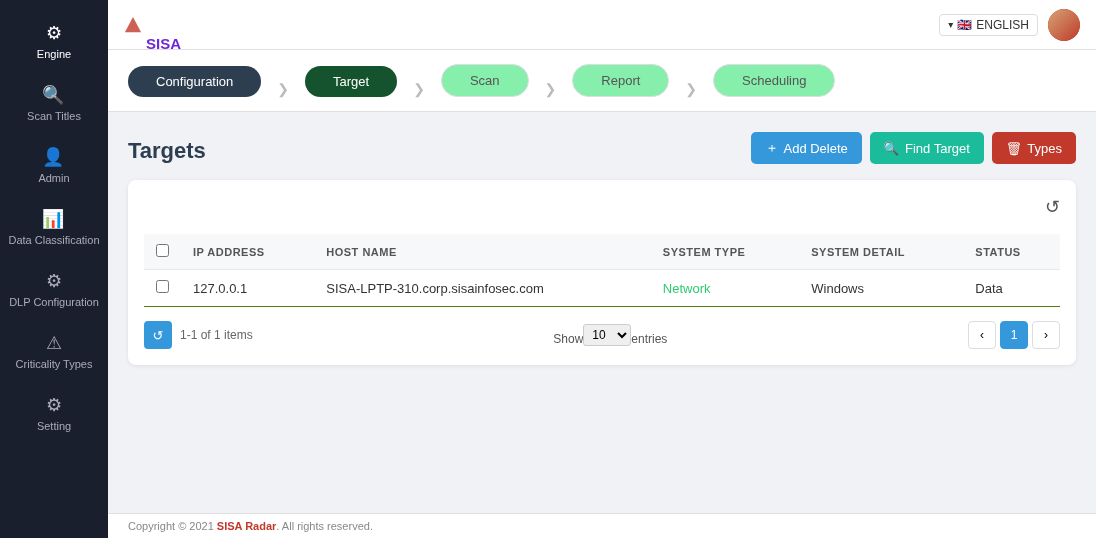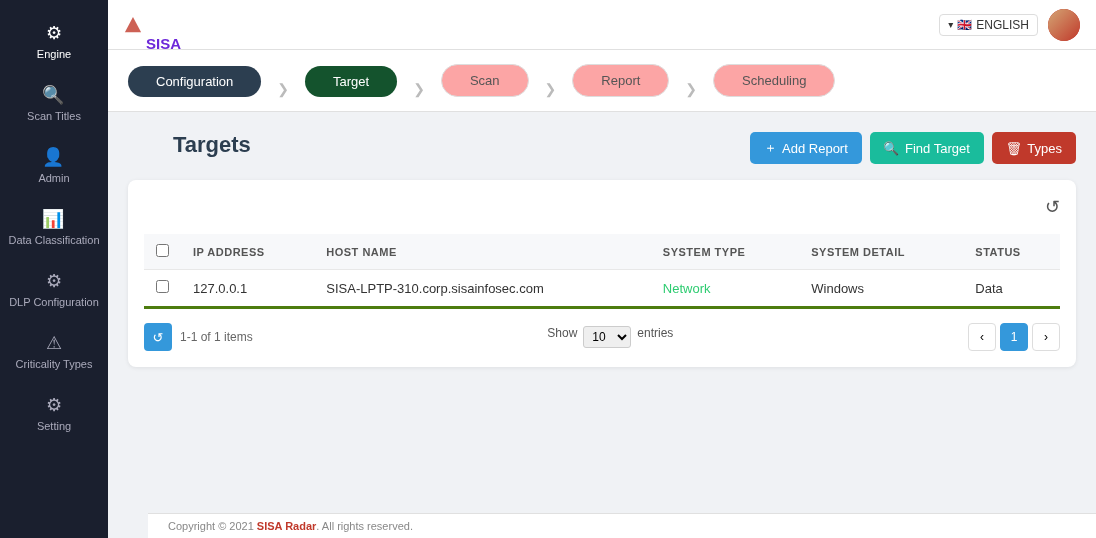--- a/index.html
+++ b/index.html
@@ -110,41 +110,40 @@
     .step-pill {
       padding: 8px 28px;
       border-radius: 25px;
       font-size: 13px;
       font-weight: 500;
       cursor: pointer;
       white-space: nowrap;
     }
     .step-pill.dark { background: #2c3e50; color: #fff; }
     .step-pill.red { background: #14532d; color: #fff; }
-    .step-pill.light { background: #fca5a5; color: #555; border: 1px solid #ddd; }
+    .step-pill.light { background: #86efac; color: #555; border: 1px solid #ddd; }
     .step-arrow {
       color: #bbb;
       font-size: 14px;
       margin: 0 4px;
     }
 
     
     .content {
       flex: 1;
       padding: 20px;
       overflow-y: auto;
     }
 
     
     .page-header {
       display: flex;
-      align-items: flex-start;
+      align-items: flex-end;
       justify-content: space-between;
       margin-bottom: 16px;
-      margin-left: 45px;
     }
     .page-title {
       font-size: 22px;
       font-weight: 600;
       color: #2c3e50;
     }
     .btn-group { display: flex; gap: 8px; }
     .btn {
       display: flex;
       align-items: center;
@@ -191,21 +190,21 @@
       font-weight: 700;
       color: #555;
       text-transform: uppercase;
       letter-spacing: 0.5px;
       border-bottom: 1px solid #e8e8e8;
     }
     td {
       padding: 10px 12px;
       font-size: 13px;
       color: #333;
-      border-bottom: 3px solid #4d7c0f;
+      border-bottom: 1px solid #4d7c0f;
     }
     .checkbox-col { width: 36px; }
     input[type="checkbox"] { cursor: pointer; }
 
     
     .table-footer {
       display: flex;
       align-items: center;
       justify-content: space-between;
       margin-top: 14px;
@@ -214,21 +213,21 @@
     .refresh-icon-btn {
       width: 28px; height: 28px;
       background: #3498db;
       color: white;
       border: none;
       border-radius: 4px;
       cursor: pointer;
       font-size: 13px;
       display: flex; align-items: center; justify-content: center;
     }
-    .show-entries { display: flex; align-items: flex-start; gap: 6px; font-size: 12px; color: #555; }
+    .show-entries { display: flex; align-items: flex-end; font-size: 12px; color: #555; }
     .show-select {
       border: 1px solid #ccc;
       padding: 2px 4px;
       border-radius: 3px;
       font-size: 12px;
       width: 48px;
     }
     .pagination { display: flex; align-items: center; gap: 4px; }
     .page-btn {
       width: 28px; height: 28px;
@@ -241,21 +240,20 @@
     }
     .page-btn.active { background: #3498db; color: #fff; border-color: #3498db; }
 
     
     .footer-bar {
       background: #fff;
       border-top: 1px solid #e0e0e0;
       padding: 6px 20px;
       font-size: 11px;
       color: #888;
-      margin-left: 40px;
     }
     .footer-bar span.brand { color: #c0392b; font-weight: 600; }
 
     .network-badge { color: #2ecc71; }
   </style>
 </head>
 <body>
 
 <nav class="sidebar">
   <div class="sidebar-item active">
@@ -334,21 +332,21 @@
     </div>
   </div>
 
   <div class="content">
 
     <div class="page-header">
       <h1 class="page-title">Targets</h1>
       <div class="btn-group">
         <button class="btn btn-blue">
           <span>＋</span>
-          <span>Add Report</span>
+          <span>Add Delete</span>
         </button>
         <button class="btn btn-teal">
           <span>🔍</span>
           <span>Find Target</span>
         </button>
         <button class="btn btn-red">
           <span>🗑</span>
           <span>Types</span>
         </button>
       </div>

